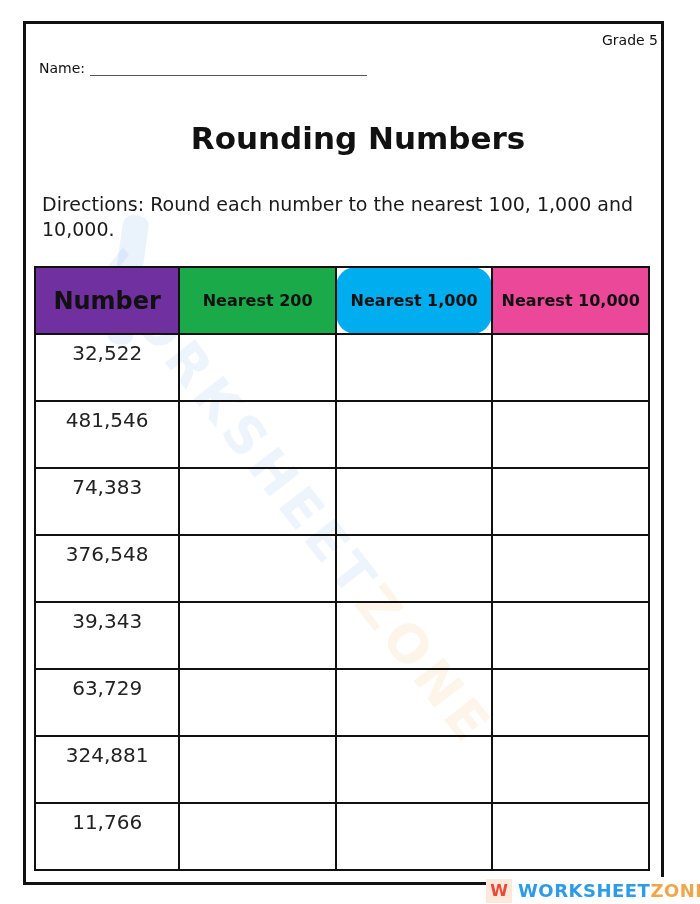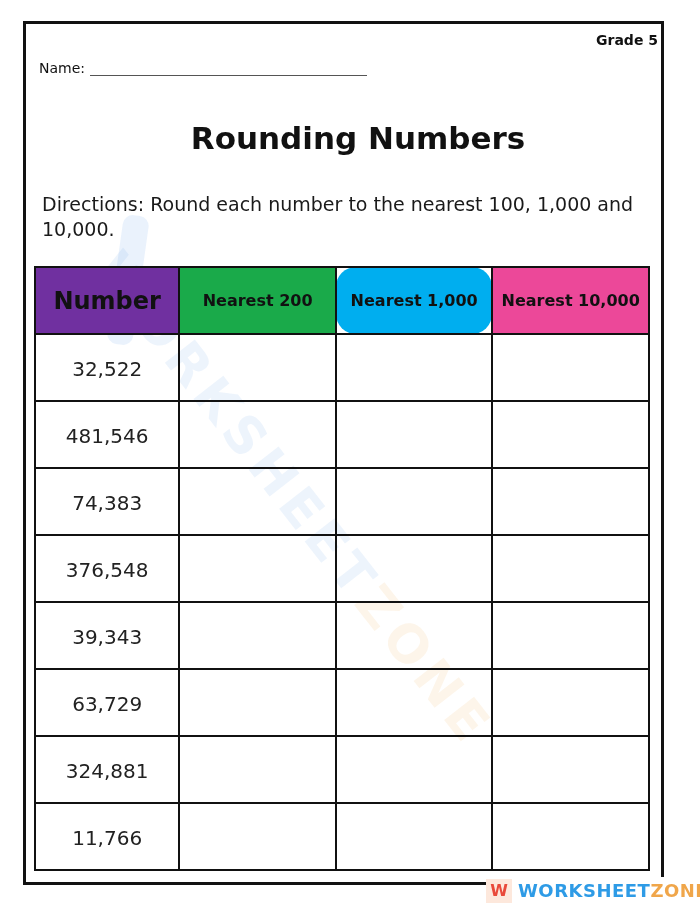--- a/index.html
+++ b/index.html
@@ -5,21 +5,21 @@
     html, body { margin: 0; padding: 0; }
     body {
       width: 700px; height: 904px; background: #ffffff; position: relative; overflow: hidden;
       font-family: "DejaVu Sans", sans-serif; color: #111;
     }
     .frame {
       position: absolute; left: 23px; top: 21px; width: 641px; height: 864px;
       border: 3px solid #111; box-sizing: border-box;
     }
     .grade {
-      position: absolute; right: 42px; top: 32px; font-weight: bold; font-size: 14px;
+      position: absolute; right: 42px; top: 32px; font-weight: normal; font-size: 14px;
     }
     .name-row {
       position: absolute; left: 39px; top: 60px; font-size: 14px; display: flex; align-items: flex-end;
     }
     .name-line {
       display: inline-block; width: 277px; border-bottom: 1px solid #555; margin-left: 5px; height: 14px;
     }
     .title {
       position: absolute; left: 0; width: 716px; top: 120px; text-align: center;
       font-weight: bold; font-size: 31px; letter-spacing: 0px;
@@ -32,21 +32,21 @@
       position: absolute; left: 34px; top: 266px; border-collapse: collapse; width: 616px;
     }
     table.ws th, table.ws td {
       border: 2px solid #111; box-sizing: border-box;
     }
     table.ws th {
       height: 67px; font-weight: bold; text-align: center; vertical-align: middle; padding: 0;
     }
     table.ws th.c0 { width: 142px; font-size: 24px; }
     table.ws th.c1, table.ws th.c2, table.ws th.c3 { width: 154px; font-size: 16px; }
-    table.ws td { height: 67px; vertical-align: top; text-align: center; padding: 16px; margin-top: 12px; }
+    table.ws td { height: 67px; vertical-align: top; text-align: center; padding: 0; margin-top: 12px; }
     .num { display: block; font-size: 20px; padding-top: 6px; color: #222; }
     .watermark {
       position: absolute; left: 130px; top: 240px; width: 600px; height: 60px;
       transform: rotate(52deg); transform-origin: left top;
       font-size: 52px; font-weight: bold; letter-spacing: 6px;
       color: rgba(80, 150, 230, 0.10); pointer-events: none; white-space: nowrap;
     }
     .watermark .zone { color: rgba(240, 170, 80, 0.12); }
     .wm-stripe {
       position: absolute; left: 115px; top: 215px; width: 26px; height: 130px;

